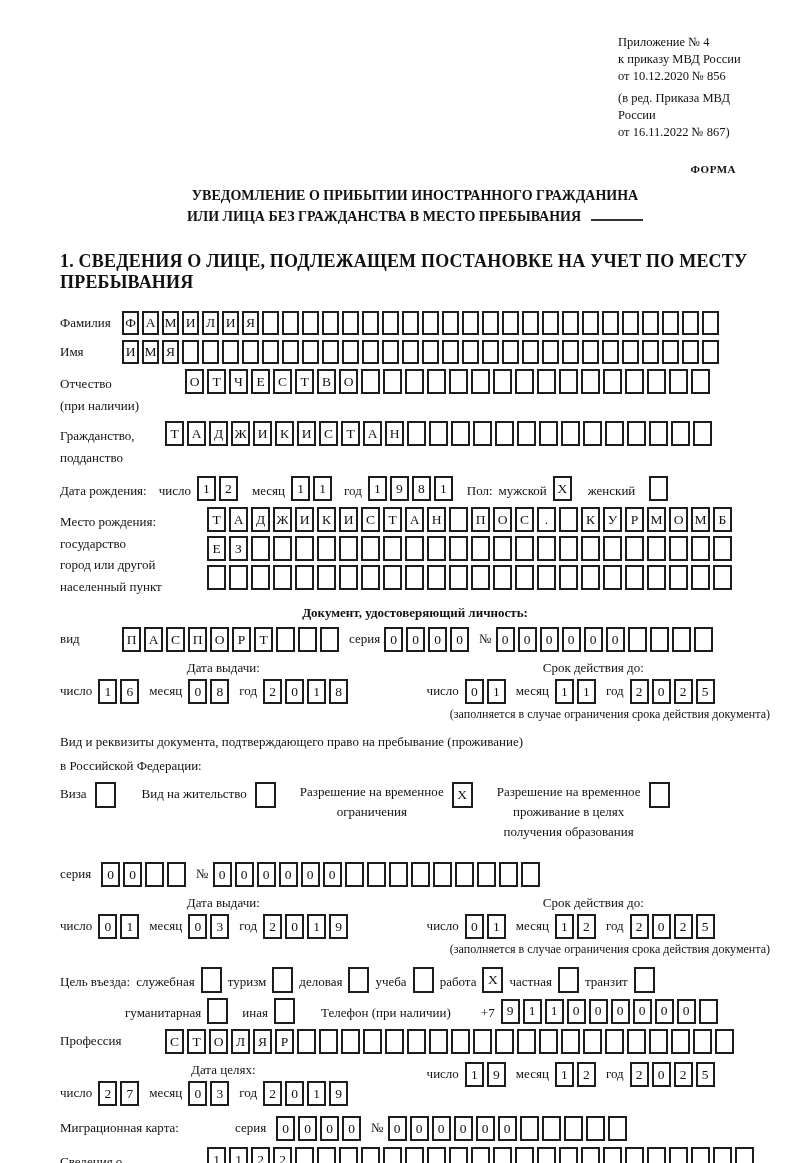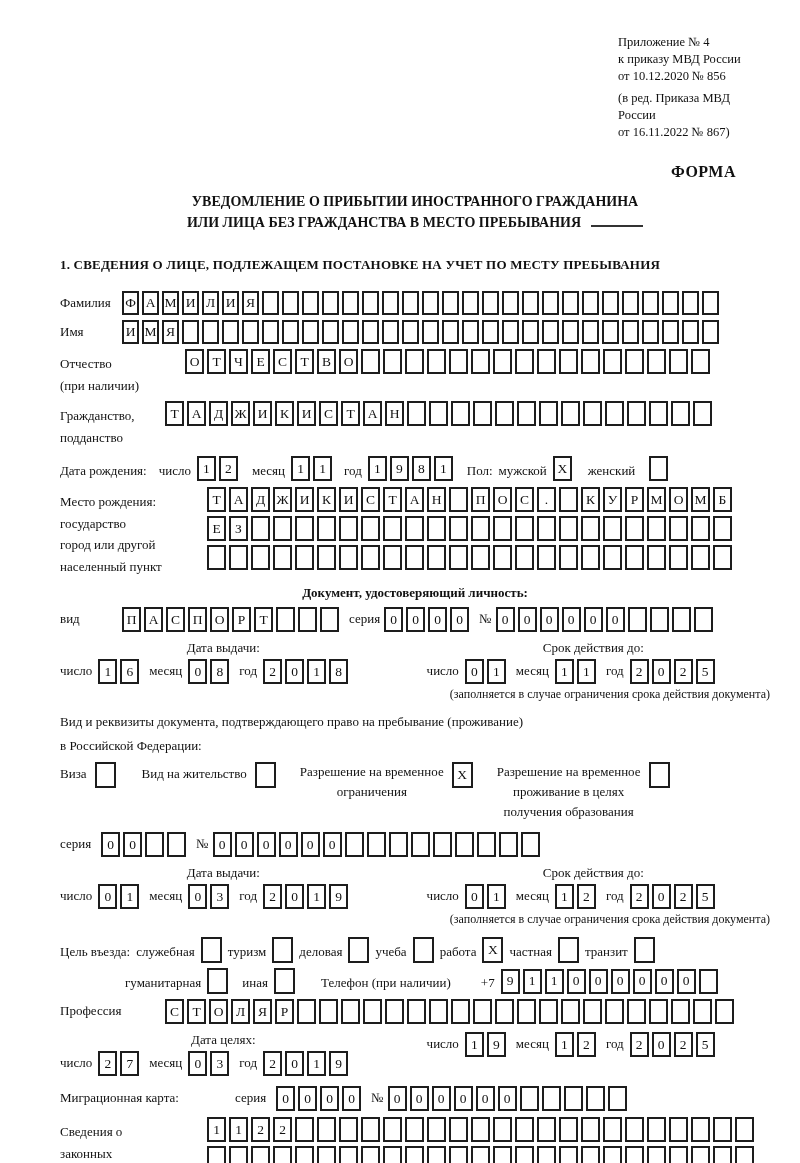--- a/index.html
+++ b/index.html
@@ -3,24 +3,24 @@
 <meta charset="utf-8">
 <style>
   * { margin:0; padding:0; box-sizing:border-box; }
   body { background:#e9e9e9; font-family:"Liberation Serif", serif; color:#111; }
   .page {
     width:800px; height:1163px; background:#fff; margin:0 auto;
     padding:34px 30px 20px 60px; overflow:hidden; font-size:13px;
   }
   .annex { margin-left:558px; font-size:12.5px; line-height:17px; }
   .annex .gap { margin-top:5px; }
-  .forma { text-align:right; padding-right:34px; font-weight:bold; font-size:16px; margin:22px 0 10px; letter-spacing:.5px; }
+  .forma { text-align:right; padding-right:34px; font-weight:bold; font-size:11px; margin:22px 0 10px; letter-spacing:.5px; }
   .title { text-align:center; font-weight:bold; font-size:14px; line-height:21px; margin:8px 0 6px; }
   .blank-line { display:inline-block; width:52px; border-bottom:2px solid #333; margin-left:10px; vertical-align:baseline; }
-  .sect { font-weight:bold; font-size:13px; margin:24px 0 18px; letter-spacing:.2px; }
+  .sect { font-weight:bold; font-size:18px; margin:24px 0 18px; letter-spacing:.2px; }
 
   .frow { display:flex; align-items:flex-start; margin-bottom:5px; }
   .lab { flex:none; padding-top:4px; }
   .w60 { width:62px; } .w105 { width:105px; } .w125 { width:125px; } .w145 { width:147px; }
   .stack div { line-height:21.5px; }
 
   .cells { display:flex; gap:3px; flex:none; }
   .cell {
     width:19px; height:25px; border:2px solid #1d1d1d; background:#fff;
     display:flex; align-items:center; justify-content:center;
@@ -41,21 +41,21 @@
   .dcol-l { width:46%; } .dcol-r { width:54%; }
   .dhead { text-align:center; margin-bottom:3px; }
   .dcol-r .dhead { padding-left:30px; }
   .dline { display:flex; align-items:flex-start; }
   .dline .t { padding:4px 6px 0 0; }
   .dline .cells { margin-right:10px; }
   .dcol-r .dline { padding-left:40px; }
   .dnote { text-align:right; font-size:12px; margin:3px 0 10px; }
 
   .para { margin:4px 0; line-height:20px; }
-  .optrow { display:flex; margin:6px 0 10px; }
+  .optrow { display:flex; margin:6px 0 20px; }
   .opt { display:flex; align-items:flex-start; margin-right:14px; }
   .opt .ol { text-align:center; line-height:20px; margin-right:8px; }
   .opt .t { padding-top:4px; margin-right:8px; }
 </style>
 </head>
 <body>
 
 <div class="page">
 
   <div class="annex">

